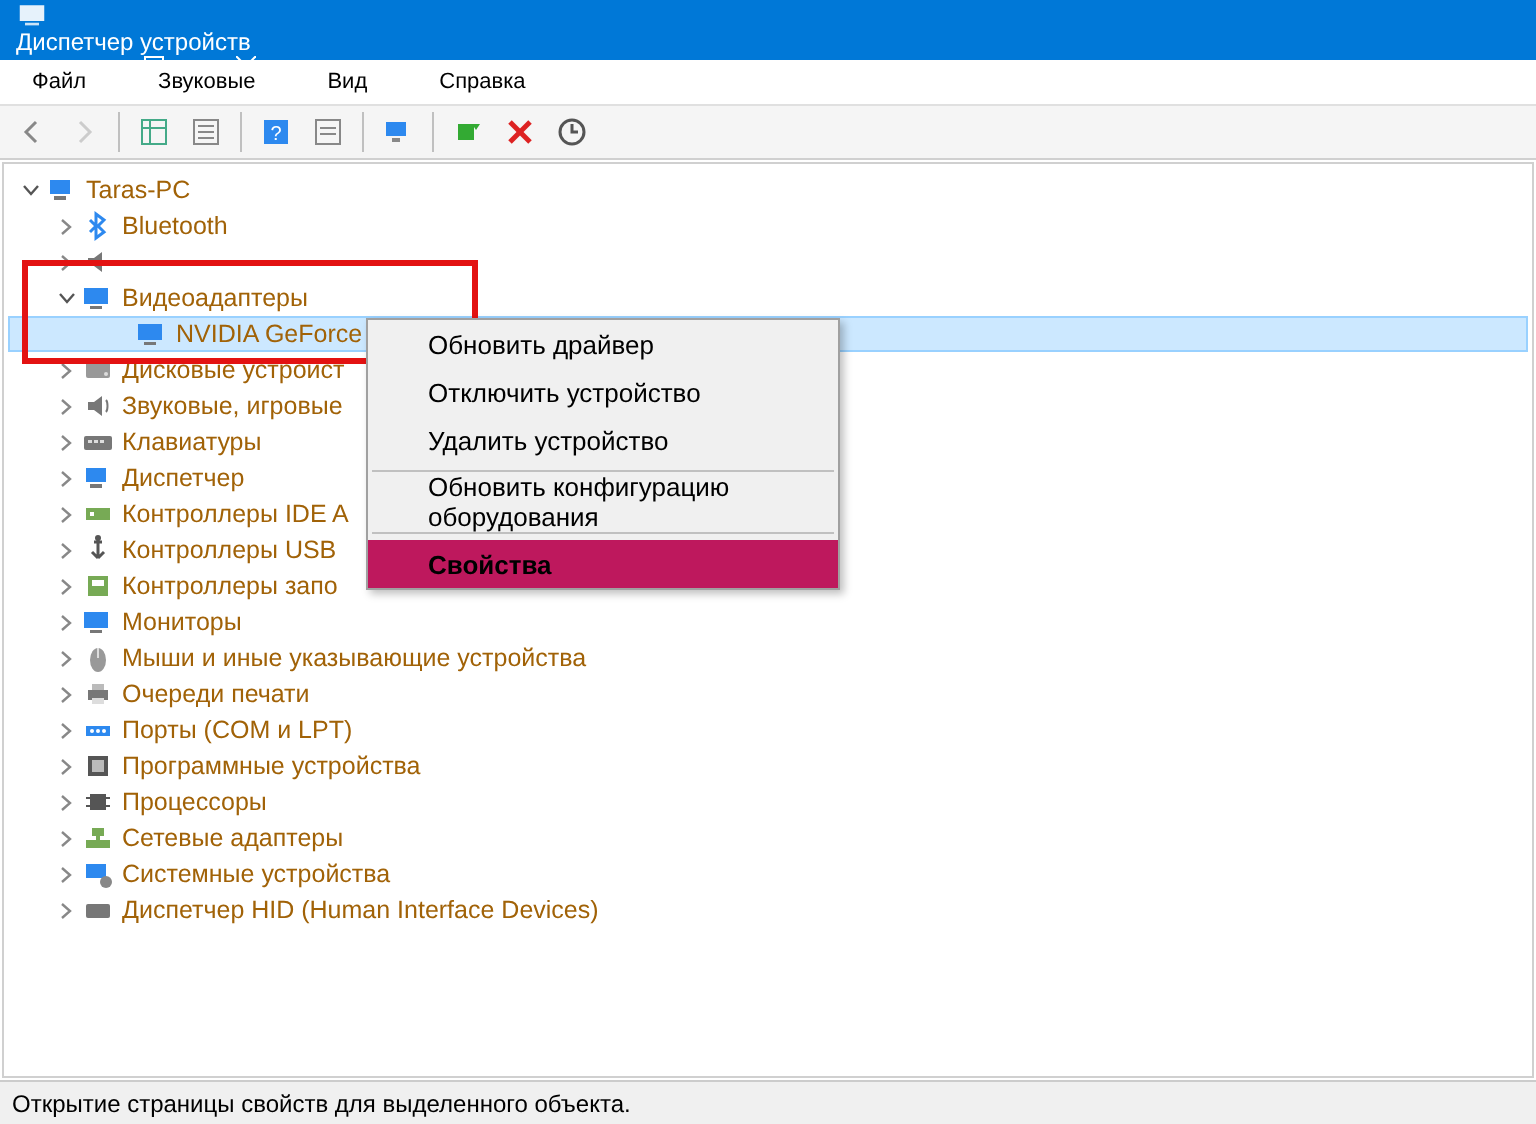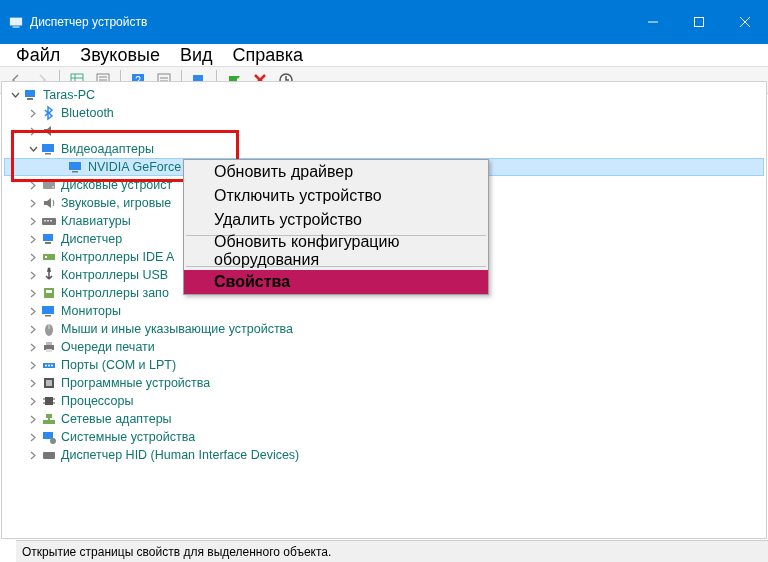--- a/index.html
+++ b/index.html
@@ -1,48 +1,48 @@
 <!DOCTYPE html>
 <html><head>
 <meta charset="utf-8">
 <style>
 * { box-sizing: border-box; margin: 0; padding: 0; font-family: 'Segoe UI', Tahoma, sans-serif; }
 body { width: 768px; height: 562px; background: #fff; overflow: hidden; position: relative; }
 
-.titlebar { height: 44px; background: #0078d7; color: #fff; display: flex; align-items: center; padding-left: 8px; font-size: 12px; }
+.titlebar { height: 30px; background: #0078d7; color: #fff; display: flex; align-items: flex-start; padding-left: 8px; font-size: 12px; flex-direction: column; }
 .titlebar .icon { width: 16px; height: 16px; margin-right: 6px; display:flex; align-items:center; justify-content:center; }
 .titlebar .title { flex: 1; }
 .winbtns { display: flex; height: 100%; }
 .winbtn { width: 46px; height: 100%; display: flex; align-items: center; justify-content: center; color: #fff; }
 .winbtn svg { stroke: #fff; }
 
-.menubar { height: 22px; background: #fff; display: flex; align-items: center; padding: 0 6px; font-size: 18px; gap: 0; border-bottom: 0px; }
+.menubar { height: 22px; background: #fff; display: flex; align-items: center; padding: 0 6px; font-size: 11px; gap: 16px; border-bottom: 0px; }
 .menuitem { padding: 2px 10px; cursor: default; }
 
 .toolbar { height: 28px; background: #f5f5f5; border-top: 1px solid #e0e0e0; border-bottom: 1px solid #d0d0d0; display: flex; align-items: center; padding: 0 4px; gap: 2px; }
 .toolbtn { width: 24px; height: 22px; display: flex; align-items: center; justify-content: center; border: 1px solid transparent; border-radius:2px; }
 .toolbtn svg { width: 16px; height: 16px; }
 .toolsep { width: 1px; height: 20px; background: #c0c0c0; margin: 0 3px; }
 
 .content { position: absolute; top: 80px; bottom: 22px; left: 0; right: 0; background: #fff; overflow: auto; border: 1px solid #d0d0d0; margin: 1px; }
-.tree { padding: 4px 2px; font-size: 12.5px; color: #0f766e; }
+.tree { padding: 4px 2px; font-size: 12.5px; color: #a16207; }
 .node { display: flex; align-items: center; height: 18px; white-space: nowrap; cursor: default; }
 .twisty { width: 14px; height: 14px; display: inline-flex; align-items: center; justify-content: center; color: #666; margin-right: 1px; }
 .twisty.none { visibility: hidden; }
 .devicon { width: 16px; height: 16px; margin-right: 4px; display:inline-flex; align-items:center; justify-content:center; }
 .node.sel { background: #cce8ff; border: 1px solid #99d1ff; height: 18px; }
 
 .red-box { position: absolute; border: 3px solid #e31212; pointer-events: none; z-index: 5; }
 
-.ctxmenu { position: absolute; left: 183px; top: 159px; width: 306px; background: #f0f0f0; border: 1px solid #a0a0a0; box-shadow: 2px 2px 4px rgba(0,0,0,0.25); font-size: 16px; z-index: 10; }
+.ctxmenu { position: absolute; left: 183px; top: 159px; width: 237px; background: #f0f0f0; border: 1px solid #a0a0a0; box-shadow: 2px 2px 4px rgba(0,0,0,0.25); font-size: 13px; z-index: 10; }
 .ctxitem { height: 24px; display: flex; align-items: center; padding-left: 30px; cursor: default; }
 .ctxitem.hl { background: #be185d; }
 .ctxsep { height: 1px; background: #c0c0c0; margin: 3px 2px; }
 
-.statusbar { position: absolute; bottom: 0; left: 16px; right: 0; height: 22px; background: #f0f0f0; border-top: 1px solid #ccc; font-size: 12px; padding: 2px 6px; display:flex; align-items:center; }
+.statusbar { position: absolute; bottom: 0; left: 0; right: 0; height: 22px; background: #f0f0f0; border-top: 1px solid #ccc; font-size: 12px; padding: 2px 6px; display:flex; align-items:center; }
 </style>
 </head>
 <body>
 
 <div class="titlebar">
   <span class="icon">
     <svg width="14" height="14" viewBox="0 0 16 16">
         <rect x="1" y="3" width="14" height="9" fill="#fff" opacity="0.9"></rect>
         <rect x="4" y="13" width="8" height="1.5" fill="#fff" opacity="0.8"></rect>
       </svg>

